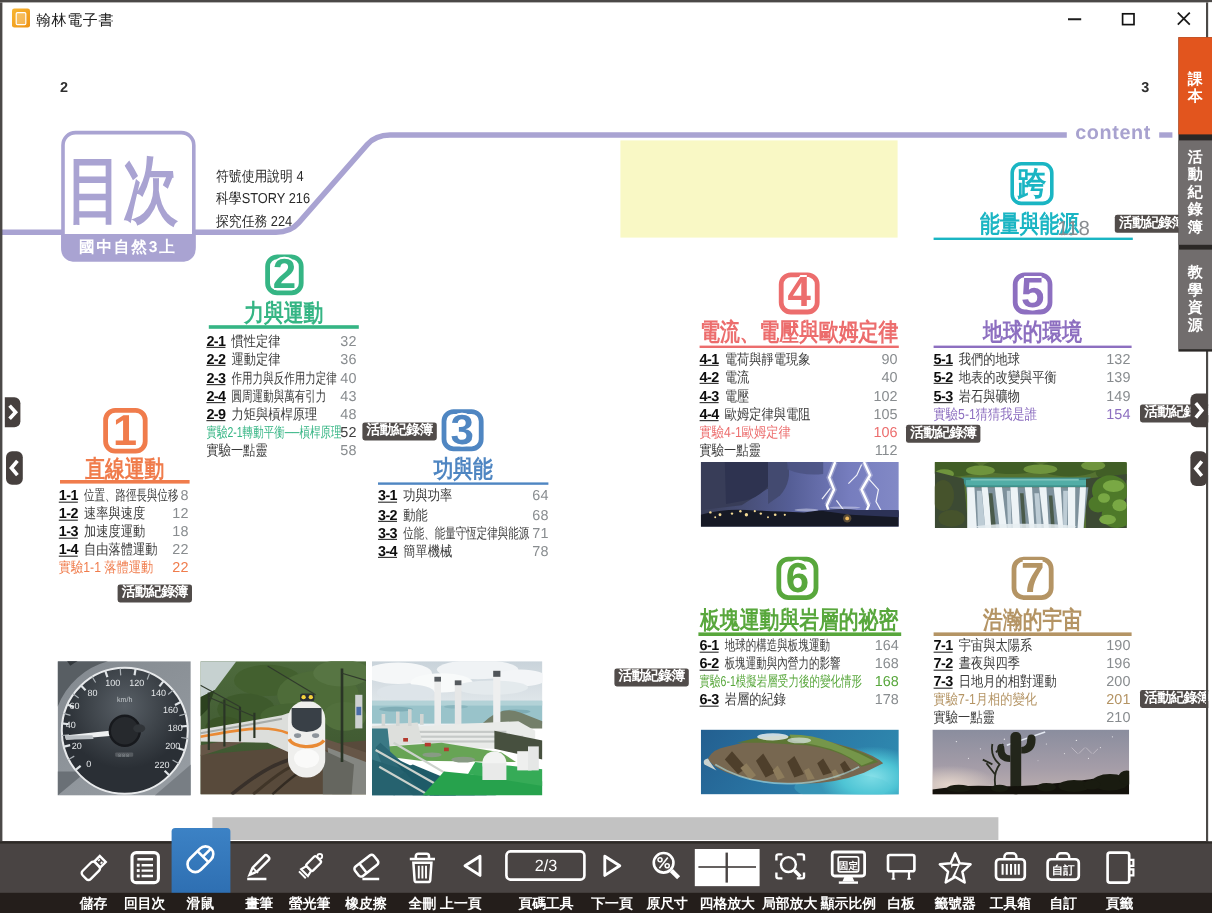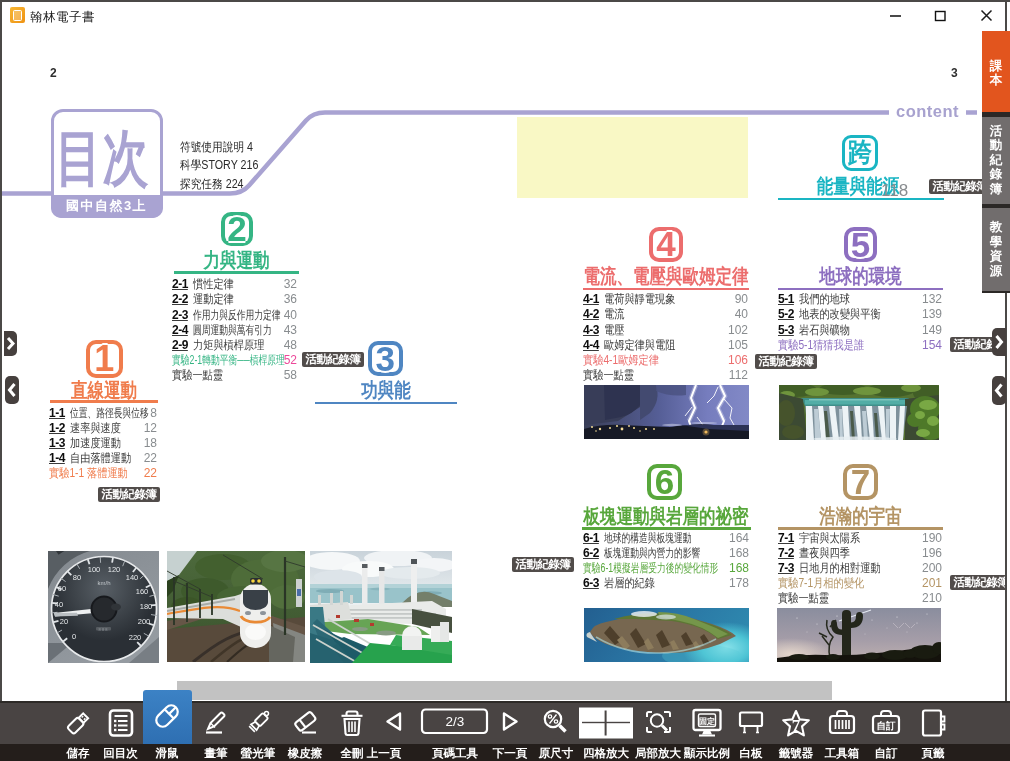--- a/index.html
+++ b/index.html
@@ -116,27 +116,33 @@
 
   <div class="cnum" style="left:221px;top:211.5px;width:32px;height:34px;border:4px solid #35b584;color:#35b584;font-size:35px;text-shadow:-2px 0 #fff,2px 0 #fff,0 -2px #fff,0 2px #fff">2</div>
   <div class="ctitle" style="left:236.5px;top:250px;transform:translateX(-50%) scaleY(1.22);color:#35b584">力與運動</div>
   <div class="cline" style="left:173.5px;top:271px;width:125.5px;background:#35b584"></div>
   <div class="items" style="left:172px;top:277.3px;width:125px">
     <div class="r"><b>2-1</b><span class="n">慣性定律</span><span class="pg">32</span></div>
     <div class="r"><b>2-2</b><span class="n">運動定律</span><span class="pg">36</span></div>
     <div class="r"><b>2-3</b><span class="nl">作用力與反作用力定律</span><span class="pg">40</span></div>
     <div class="r"><b>2-4</b><span class="nl">圓周運動與萬有引力</span><span class="pg">43</span></div>
     <div class="r"><b>2-9</b><span class="n">力矩與槓桿原理</span><span class="pg">48</span></div>
-    <div class="r" style="color:#35b584"><span class="nl">實驗2-1轉動平衡──槓桿原理</span><span class="pg" style="color:#ec4899">52</span></div>
+    <div class="r" style="color:#35b584"><span class="nl">實驗2-1轉動平衡──槓桿原理</span><span class="pg" style="color:#404040">52</span></div>
     <div class="r"><span class="n">實驗一點靈</span><span class="pg">58</span></div>
   </div>
 
   <div class="cnum" style="left:368px;top:341px;width:34.5px;height:35px;border:4px solid #4f86c2;color:#4f86c2;font-size:35px;text-shadow:-2px 0 #fff,2px 0 #fff,0 -2px #fff,0 2px #fff">3</div>
   <div class="ctitle" style="left:386px;top:380px;transform:translateX(-50%) scaleY(1.22);color:#4f86c2">功與能</div>
   <div class="cline" style="left:315px;top:401.5px;width:142px;background:#4f86c2"></div>
+  <div class="items" style="left:315px;top:406.4px;width:142px">
+    <div class="r"><b>3-1</b><span class="n">功與功率</span><span class="pg">64</span></div>
+    <div class="r"><b>3-2</b><span class="n">動能</span><span class="pg">68</span></div>
+    <div class="r"><b>3-3</b><span class="nl">位能、能量守恆定律與能源</span><span class="pg">71</span></div>
+    <div class="r"><b>3-4</b><span class="n">簡單機械</span><span class="pg">78</span></div>
+  </div>
 
   <div class="cnum" style="left:649px;top:227px;width:34px;height:34.5px;border:4px solid #ec6d6d;color:#ec6d6d;font-size:35px;text-shadow:-2px 0 #fff,2px 0 #fff,0 -2px #fff,0 2px #fff">4</div>
   <div class="ctitle" style="left:666px;top:266px;transform:translateX(-50%) scaleY(1.22);color:#ec6d6d">電流、電壓與歐姆定律</div>
   <div class="cline" style="left:583px;top:287.5px;width:166px;background:#ec6d6d"></div>
   <div class="items" style="left:583px;top:292.3px;width:165px">
     <div class="r"><b>4-1</b><span class="n">電荷與靜電現象</span><span class="pg">90</span></div>
     <div class="r"><b>4-2</b><span class="n">電流</span><span class="pg">40</span></div>
     <div class="r"><b>4-3</b><span class="n">電壓</span><span class="pg">102</span></div>
     <div class="r"><b>4-4</b><span class="n">歐姆定律與電阻</span><span class="pg">105</span></div>
     <div class="r" style="color:#ec6d6d"><span class="n">實驗4-1歐姆定律</span><span class="pg" style="color:#ec6d6d">106</span></div>

